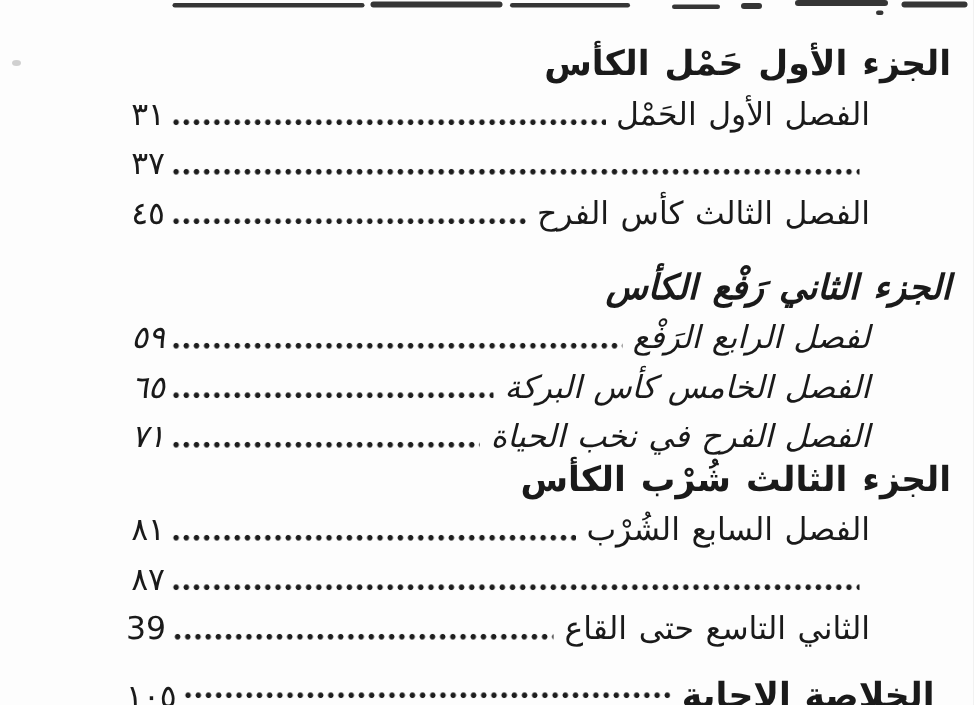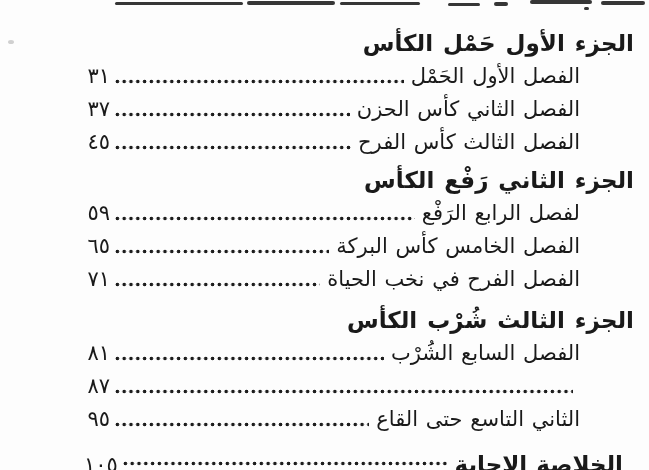--- a/index.html
+++ b/index.html
@@ -21,21 +21,21 @@
   .seg4{left:448px;top:3px;width:32px;height:3px;}
   .seg5{left:494px;top:2px;width:14px;height:4px;border-radius:3px;}
   .seg6{left:530px;top:0px;width:62px;height:4px;}
   .seg7{left:584px;top:7px;width:5px;height:3px;border-radius:50%;}
   .seg8{left:601px;top:1px;width:44px;height:4px;}
   
   .speck{position:absolute;left:8px;top:40px;width:6px;height:4px;background:#9a9a9a;border-radius:50%;opacity:.45;}
 
   .section{position:absolute;right:0;left:0;}
   .sec1{top:26px;}
-  .sec2{top:163px;}
+  .sec2{top:175px;font-style:italic;}
   .sec3{top:303px;}
 
   .section-title{
     font-weight:bold;
     font-size:23px;
     line-height:34px;
     padding-right:15px;
     word-spacing:2px;
     white-space:nowrap;
     padding-left:10px;
@@ -86,21 +86,20 @@
   <div class="speck"></div>
 
   <div class="section sec1">
     <div class="section-title">الجزء الأول حَمْل الكأس</div>
     <div class="row">
       <span class="row-title">الفصل الأول الحَمْل</span>
       <span class="leader"></span>
       <span class="row-page">٣١</span>
     </div>
     <div class="row">
-      <span class="row-title">الفصل الثاني كأس الحزن</span>
       <span class="leader"></span>
       <span class="row-page">٣٧</span>
     </div>
     <div class="row">
       <span class="row-title">الفصل الثالث كأس الفرح</span>
       <span class="leader"></span>
       <span class="row-page">٤٥</span>
     </div>
   </div>
 
@@ -130,21 +129,21 @@
       <span class="leader"></span>
       <span class="row-page">٨١</span>
     </div>
     <div class="row">
       <span class="leader"></span>
       <span class="row-page">٨٧</span>
     </div>
     <div class="row">
       <span class="row-title">الثاني التاسع حتى القاع</span>
       <span class="leader"></span>
-      <span class="row-page">٩٥</span>
+      <span class="row-page">39</span>
     </div>
   </div>
 
   <div class="footer-row">
     <span class="row-title">الخلاصة الإجابة</span>
     <span class="leader"></span>
     <span class="row-page">١٠٥</span>
   </div>
 
 </div>

